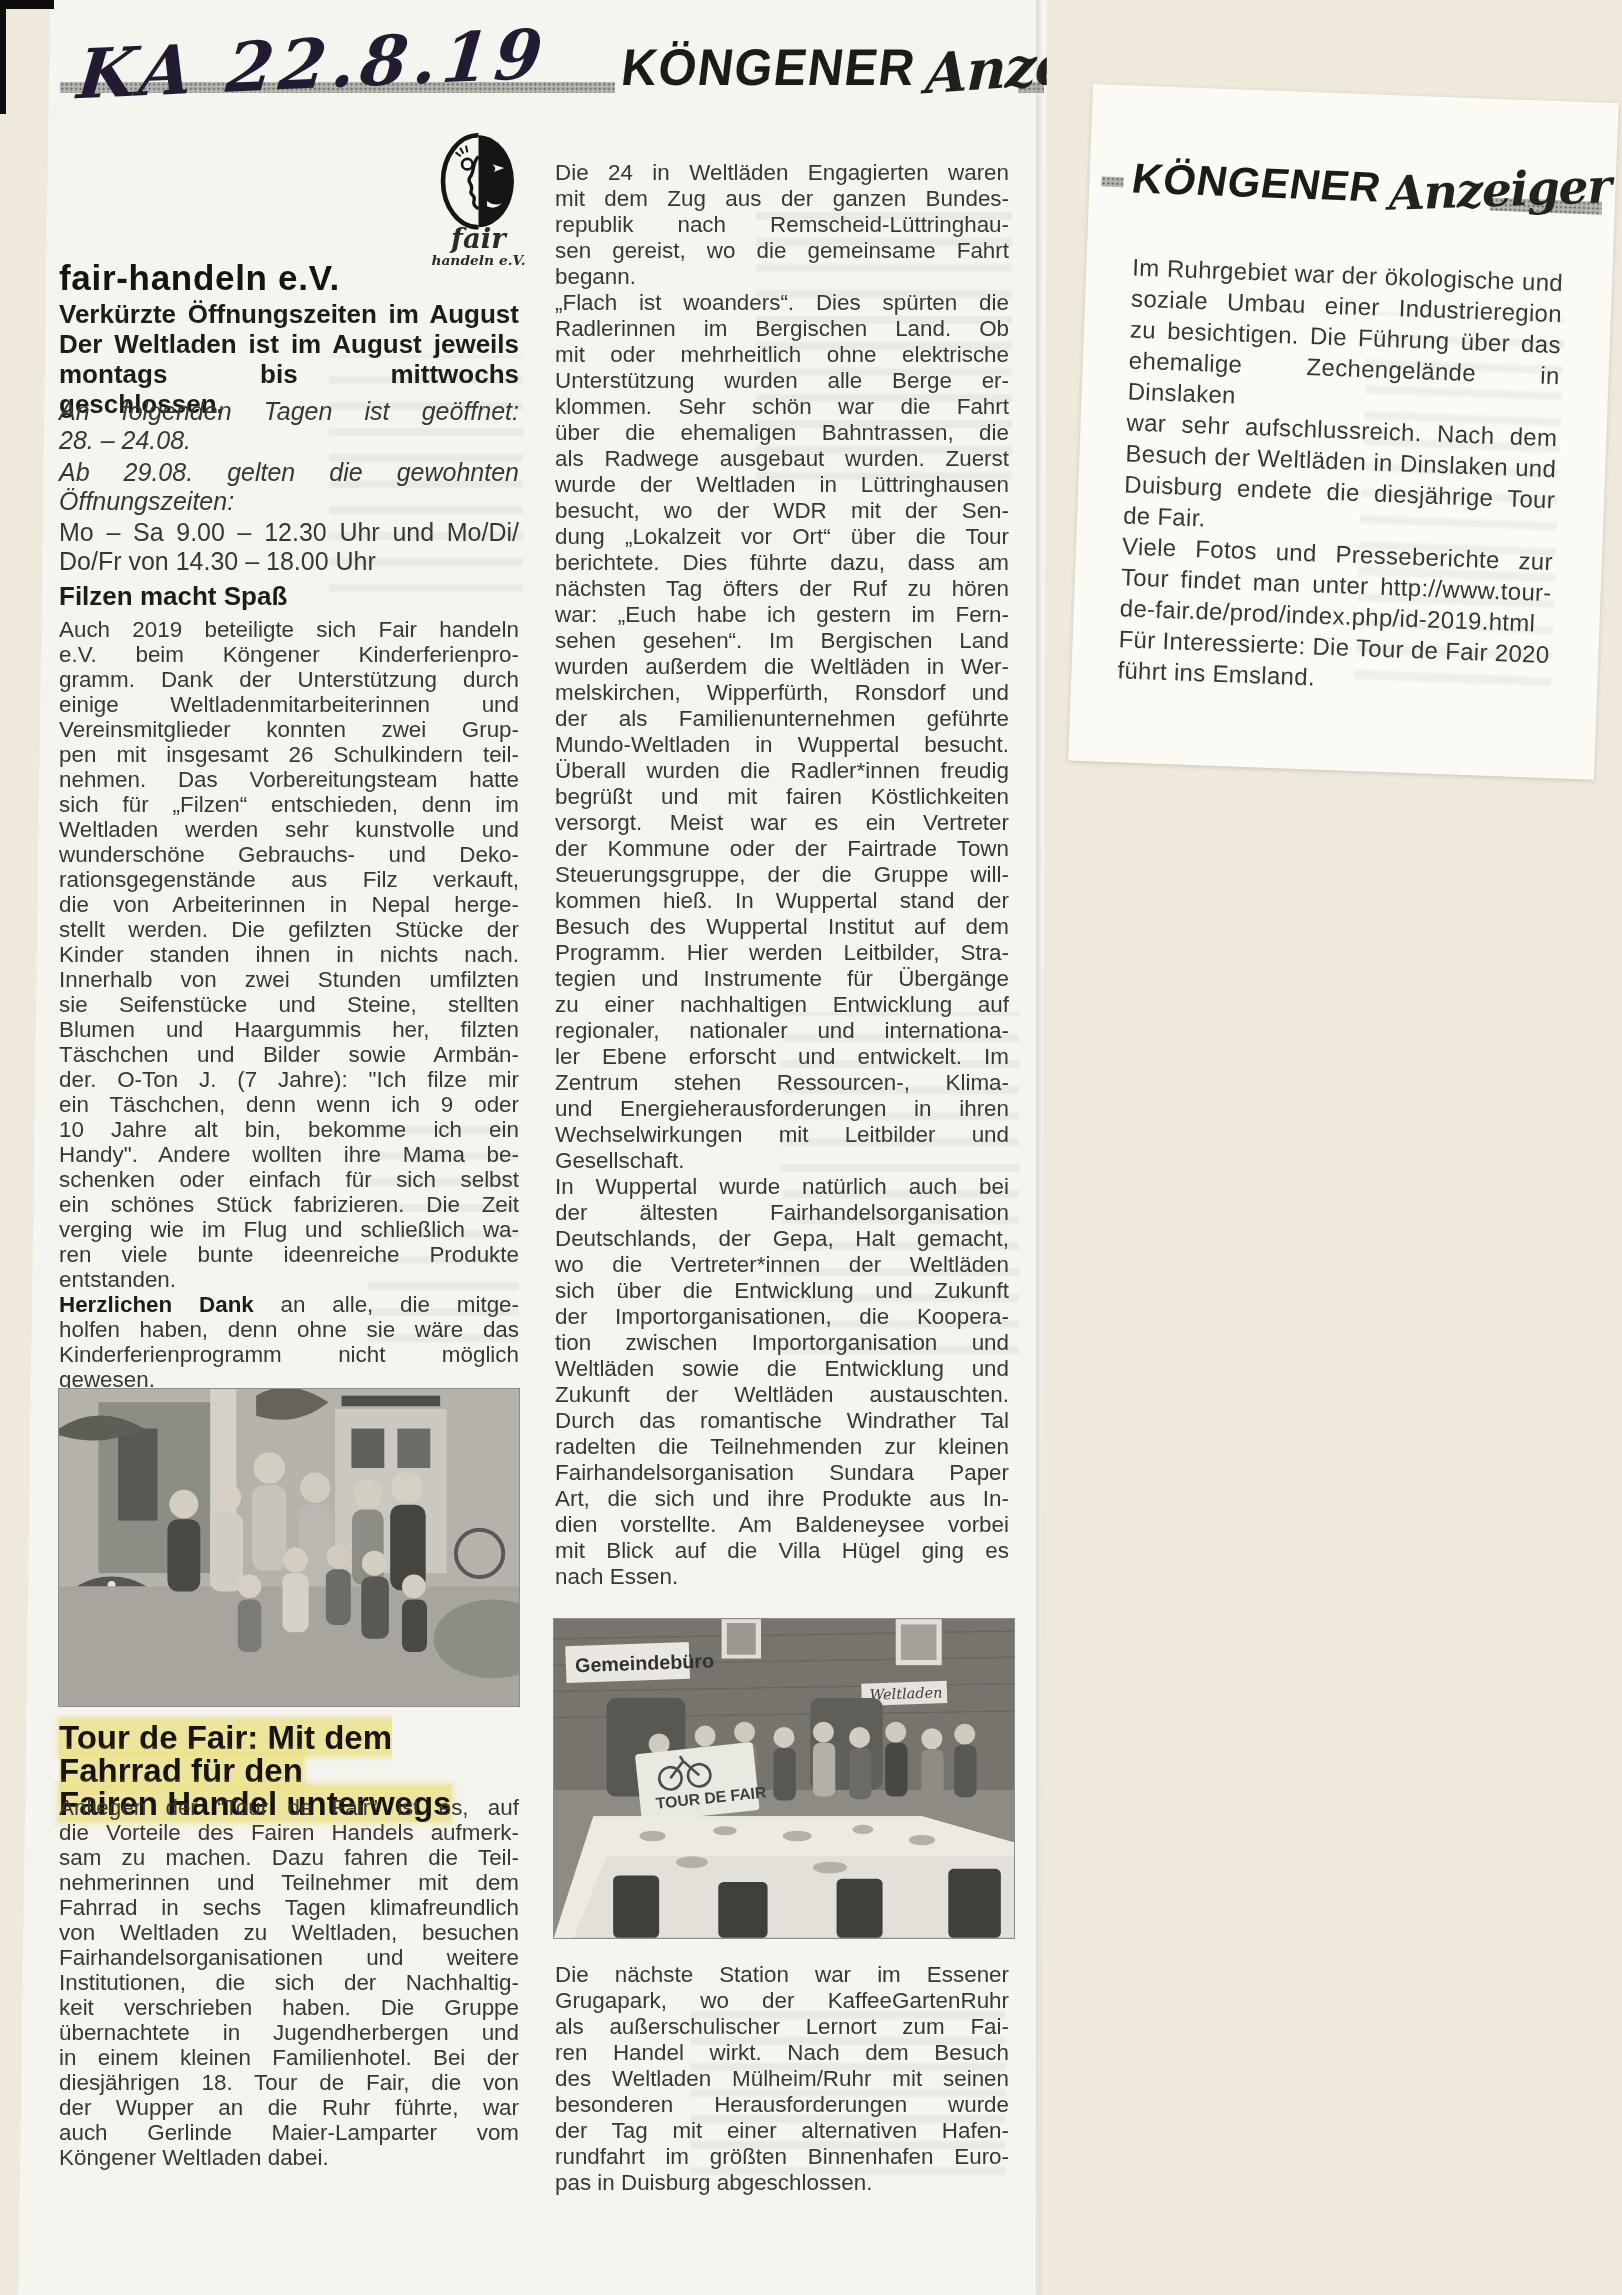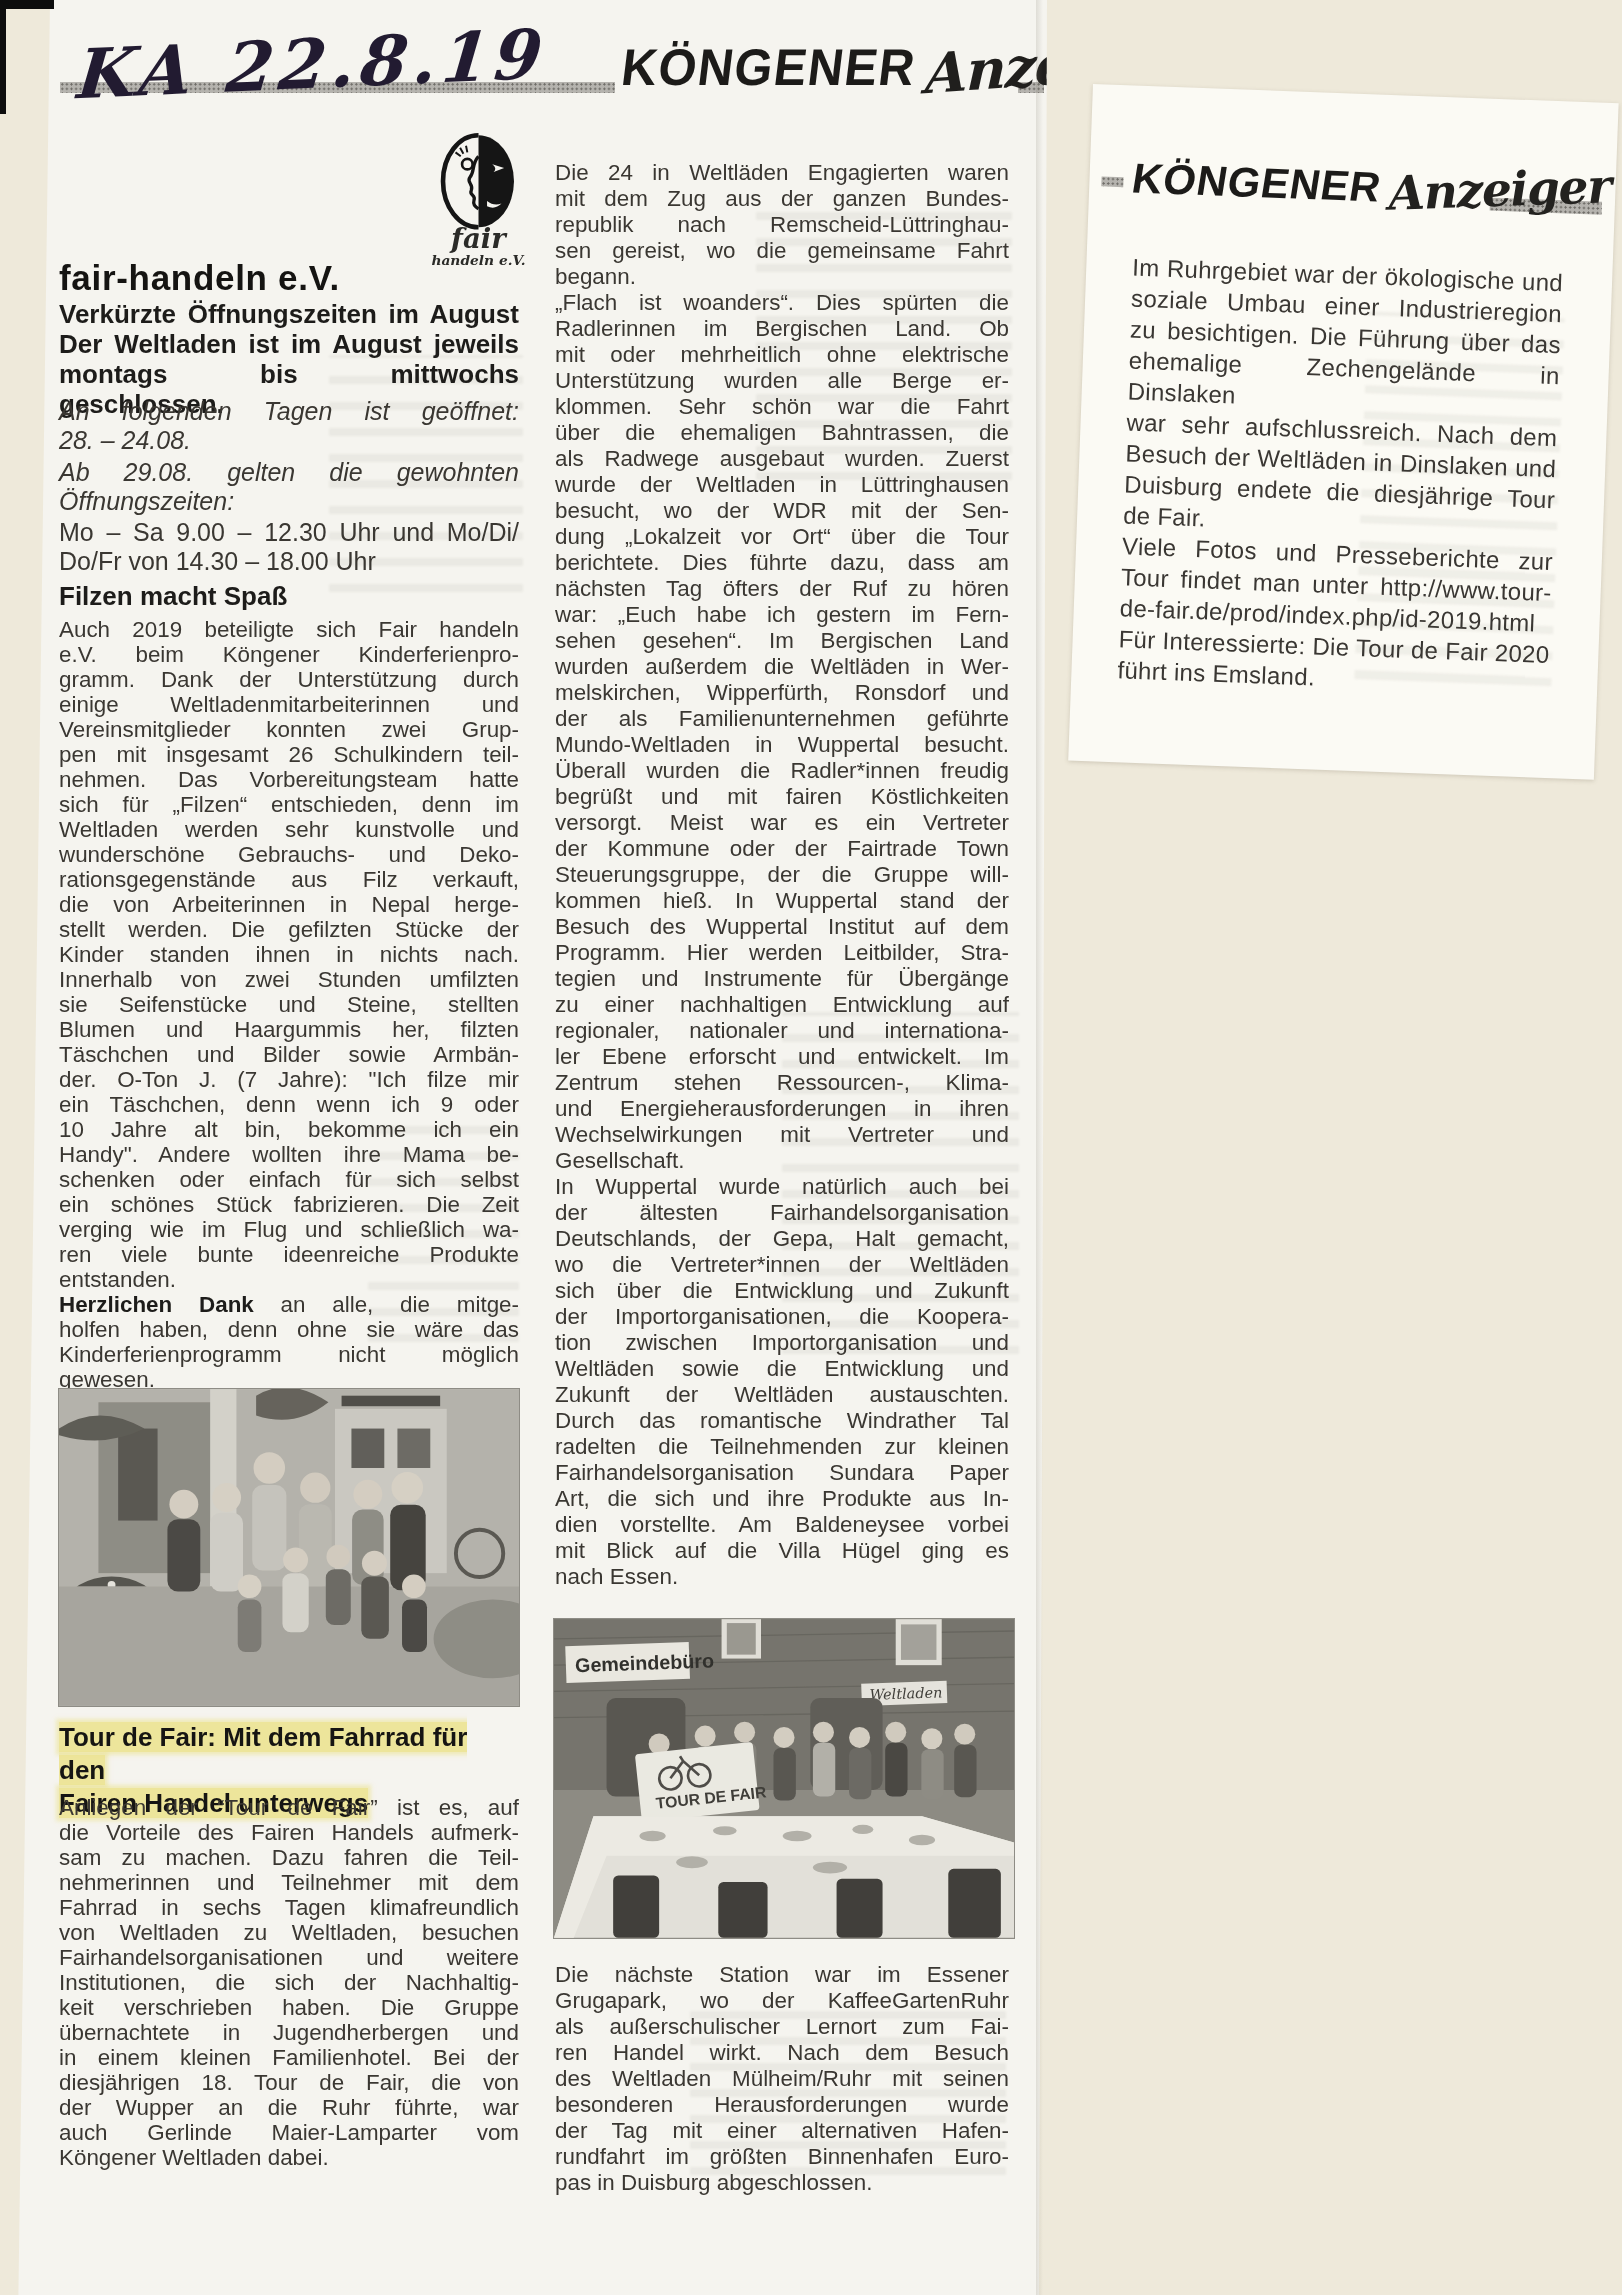--- a/index.html
+++ b/index.html
@@ -32,21 +32,21 @@
   .body-text .line{font-size:22.4px;color:#3a3732;}
   .lh375 .line{line-height:25px;}
   .lh38 .line{line-height:25px;}
   .lh39 .line{line-height:26px;}
   .lh40 .line{line-height:26px;}
   .org-headline{font-size:35px;font-weight:700;color:#151412;letter-spacing:0.7px;}
   .sub-bold .line{font-size:26px;line-height:30px;font-weight:700;color:#1d1c1a;}
   .notice .line{font-size:25px;line-height:29px;}
   .italic .line{font-style:italic;}
   .sec-head{font-size:26px;font-weight:700;color:#1d1c1a;}
-  .tour-head{font-size:26px;font-weight:700;line-height:33px;color:#161513;}
+  .tour-head{font-size:33px;font-weight:700;line-height:33px;color:#161513;}
   .hl{background:rgba(235,226,140,.85);box-shadow:0 0 4px 2.6px rgba(235,226,140,.55);}
   .rc-body .line{font-size:24px;line-height:31px;letter-spacing:0.3px;color:#3a3733;}
   
   .rightclip{position:absolute;left:1093px;top:84px;width:526px;height:677px;background:#fbfaf4;
              transform:rotate(2.1deg);transform-origin:0 0;box-shadow:0 1.3px 4px rgba(110,100,80,.25);}
   .rc-mast{position:absolute;left:43px;top:63px;white-space:nowrap;}
   .rc-main{font-weight:700;font-size:42px;letter-spacing:0.7px;color:#1c1b19;display:inline-block;transform:skewX(-7deg);}
   .rc-script{font-family:"DejaVu Serif",serif;font-style:italic;font-weight:700;font-size:47px;color:#23221f;
              display:inline-block;transform:rotate(-4deg);margin-left:8px;letter-spacing:-1.3px;}
   .rc-dash-l{position:absolute;left:12px;top:92px;width:22.4px;height:10px;}
@@ -267,21 +267,21 @@
           <div class="line">Steuerungsgruppe, der die Gruppe will-</div>
           <div class="line">kommen hieß. In Wuppertal stand der</div>
           <div class="line">Besuch des Wuppertal Institut auf dem</div>
           <div class="line">Programm. Hier werden Leitbilder, Stra-</div>
           <div class="line">tegien und Instrumente für Übergänge</div>
           <div class="line">zu einer nachhaltigen Entwicklung auf</div>
           <div class="line">regionaler, nationaler und internationa-</div>
           <div class="line">ler Ebene erforscht und entwickelt. Im</div>
           <div class="line">Zentrum stehen Ressourcen-, Klima-</div>
           <div class="line">und Energieherausforderungen in ihren</div>
-          <div class="line">Wechselwirkungen mit Vertreter und</div>
+          <div class="line">Wechselwirkungen mit Leitbilder und</div>
           <div class="line">Gesellschaft.</div>
         </div>
         <div class="para">
           <div class="line">In Wuppertal wurde natürlich auch bei</div>
           <div class="line">der ältesten Fairhandelsorganisation</div>
           <div class="line">Deutschlands, der Gepa, Halt gemacht,</div>
           <div class="line">wo die Vertreter*innen der Weltläden</div>
           <div class="line">sich über die Entwicklung und Zukunft</div>
           <div class="line">der Importorganisationen, die Koopera-</div>
           <div class="line">tion zwischen Importorganisation und</div>

